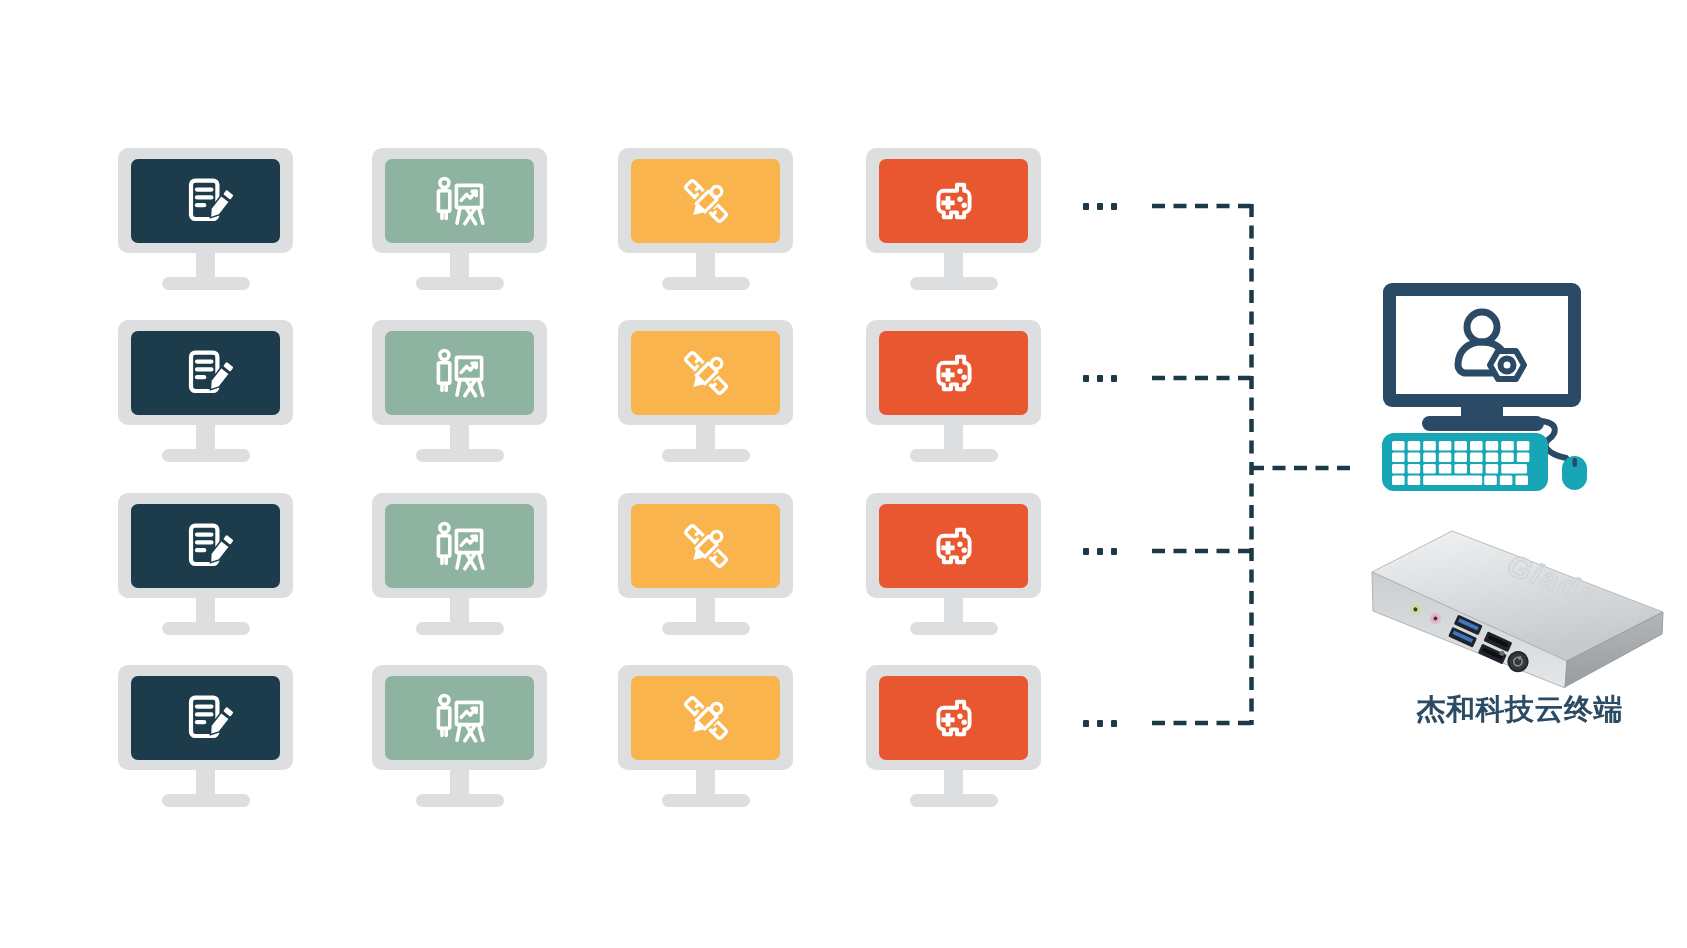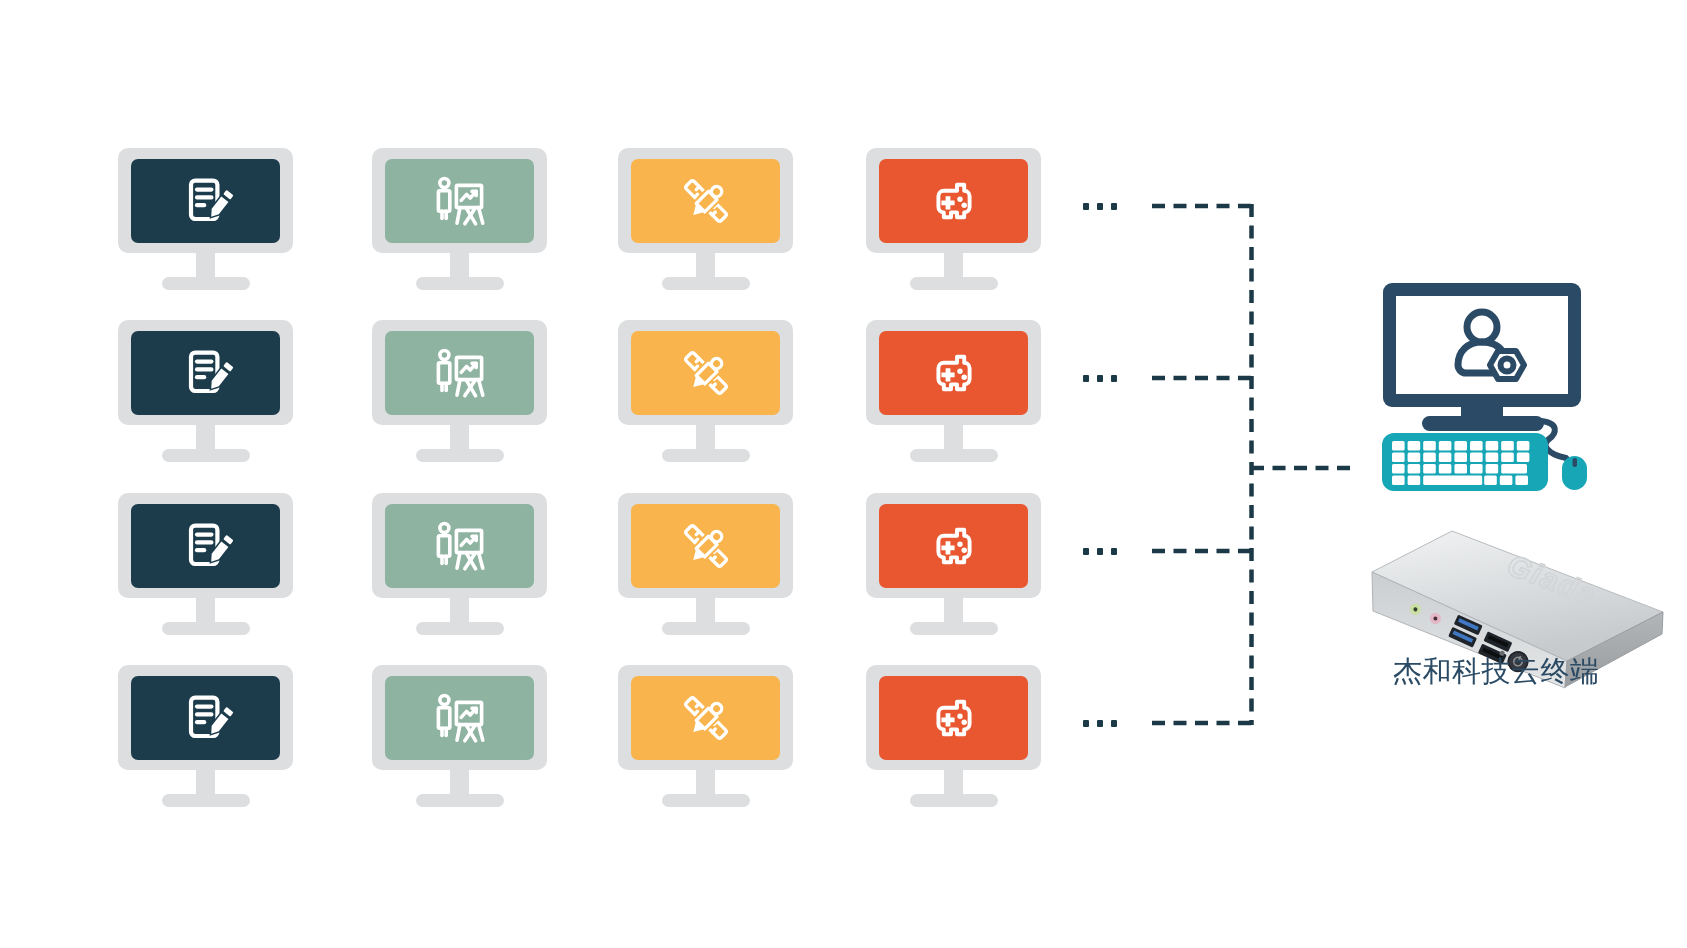--- a/index.html
+++ b/index.html
@@ -12,22 +12,22 @@
   .screen{width:149px;height:84px;border-radius:7px;display:flex;align-items:center;justify-content:center;}
   .screen svg{width:60px;height:60px;display:block;}
   .stand-neck{width:19px;height:25px;margin:-1px auto 0;}
   .stand-base{width:88px;height:13px;border-radius:7px;margin:0 auto;}
   .ellipsis{position:absolute;display:flex;gap:8px;}
   .ellipsis i{width:6px;height:7px;display:block;border-radius:1px;}
   .overlay{position:absolute;left:0;top:0;pointer-events:none;}
   .admin-svg{position:absolute;left:1370px;top:270px;}
   .device-svg{position:absolute;left:1355px;top:515px;}
   .device-label{
-    position:absolute;left:1393px;top:652px;width:230px;text-align:left;
-    font-size:29px;font-weight:normal;letter-spacing:0.5px;
+    position:absolute;left:1393px;top:690px;width:230px;text-align:right;
+    font-size:29px;font-weight:bold;letter-spacing:0.5px;
   }
 </style>
 </head>
 <body>
 
 <div class="canvas">
 
   <div>
       <div class="monitor" style="left: 118px; top: 148px;">
         <div class="bezel" style="background:#dcdee0">

